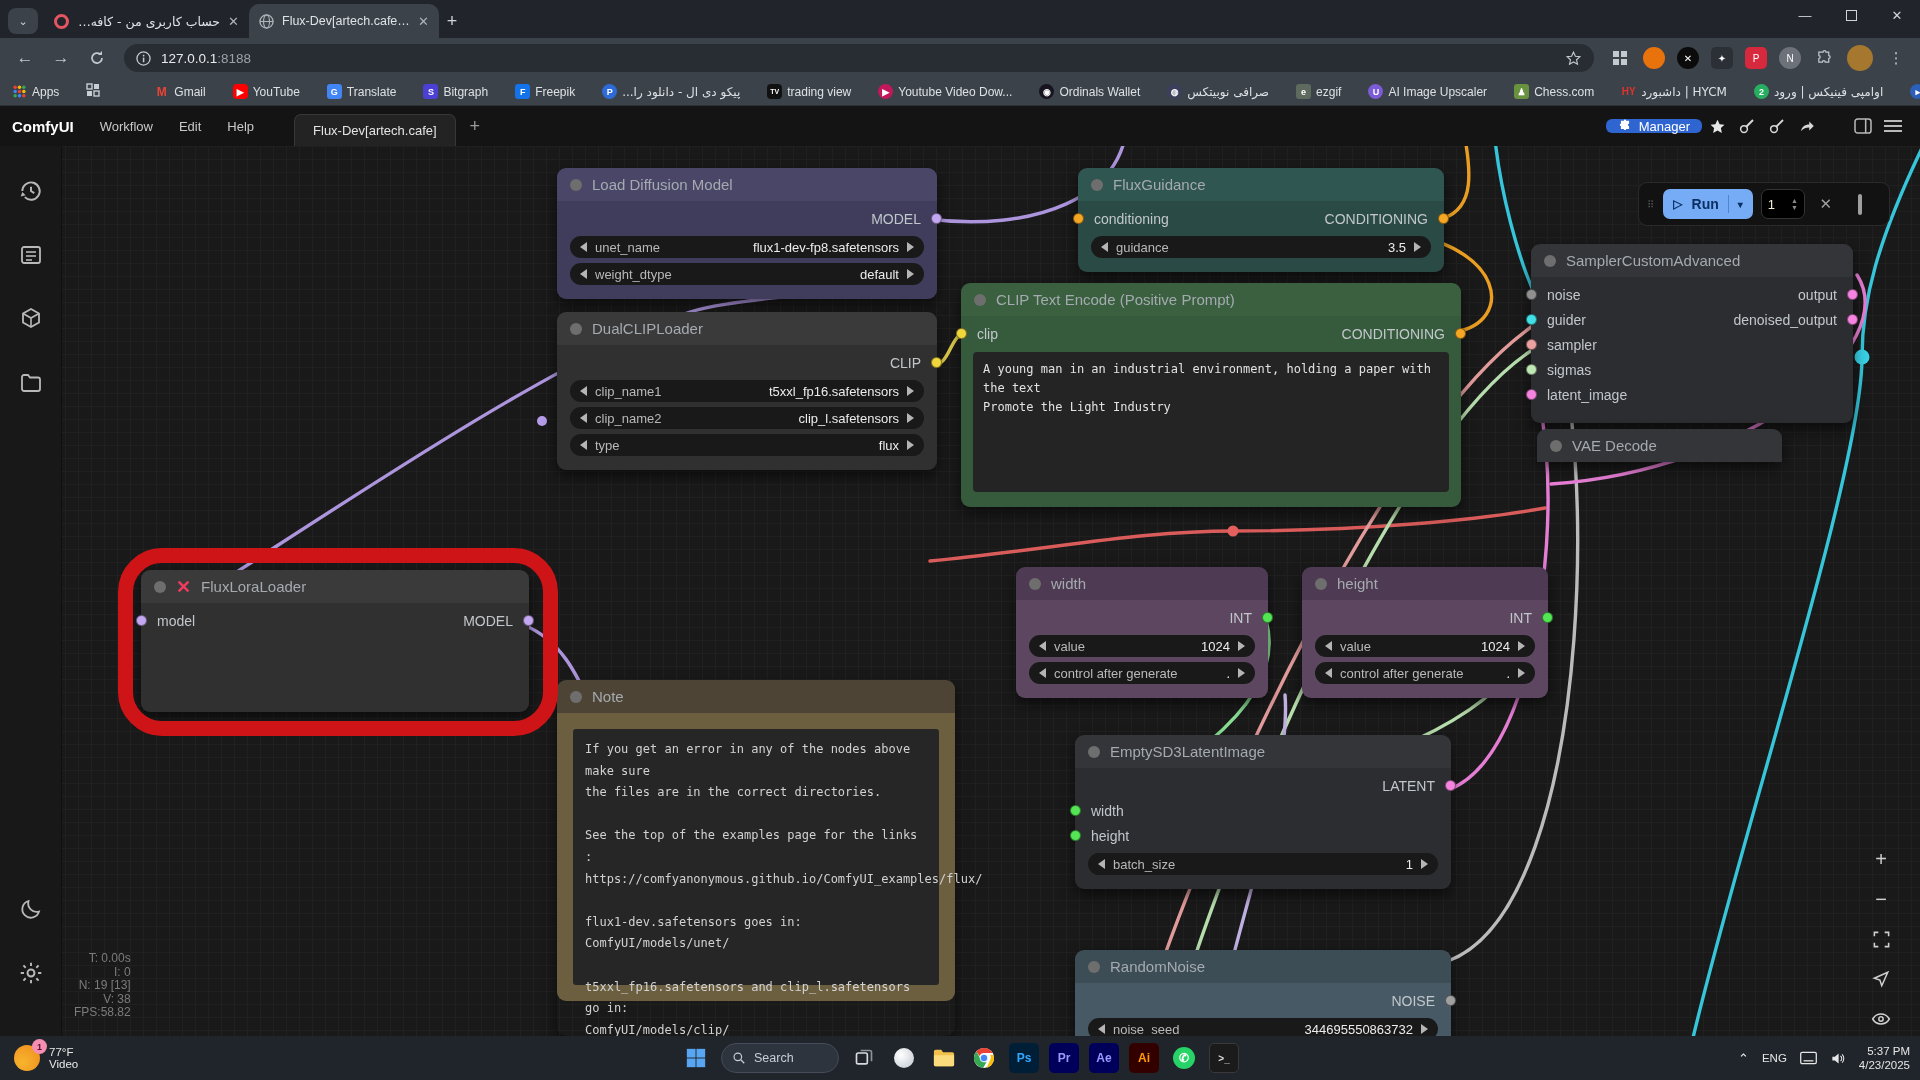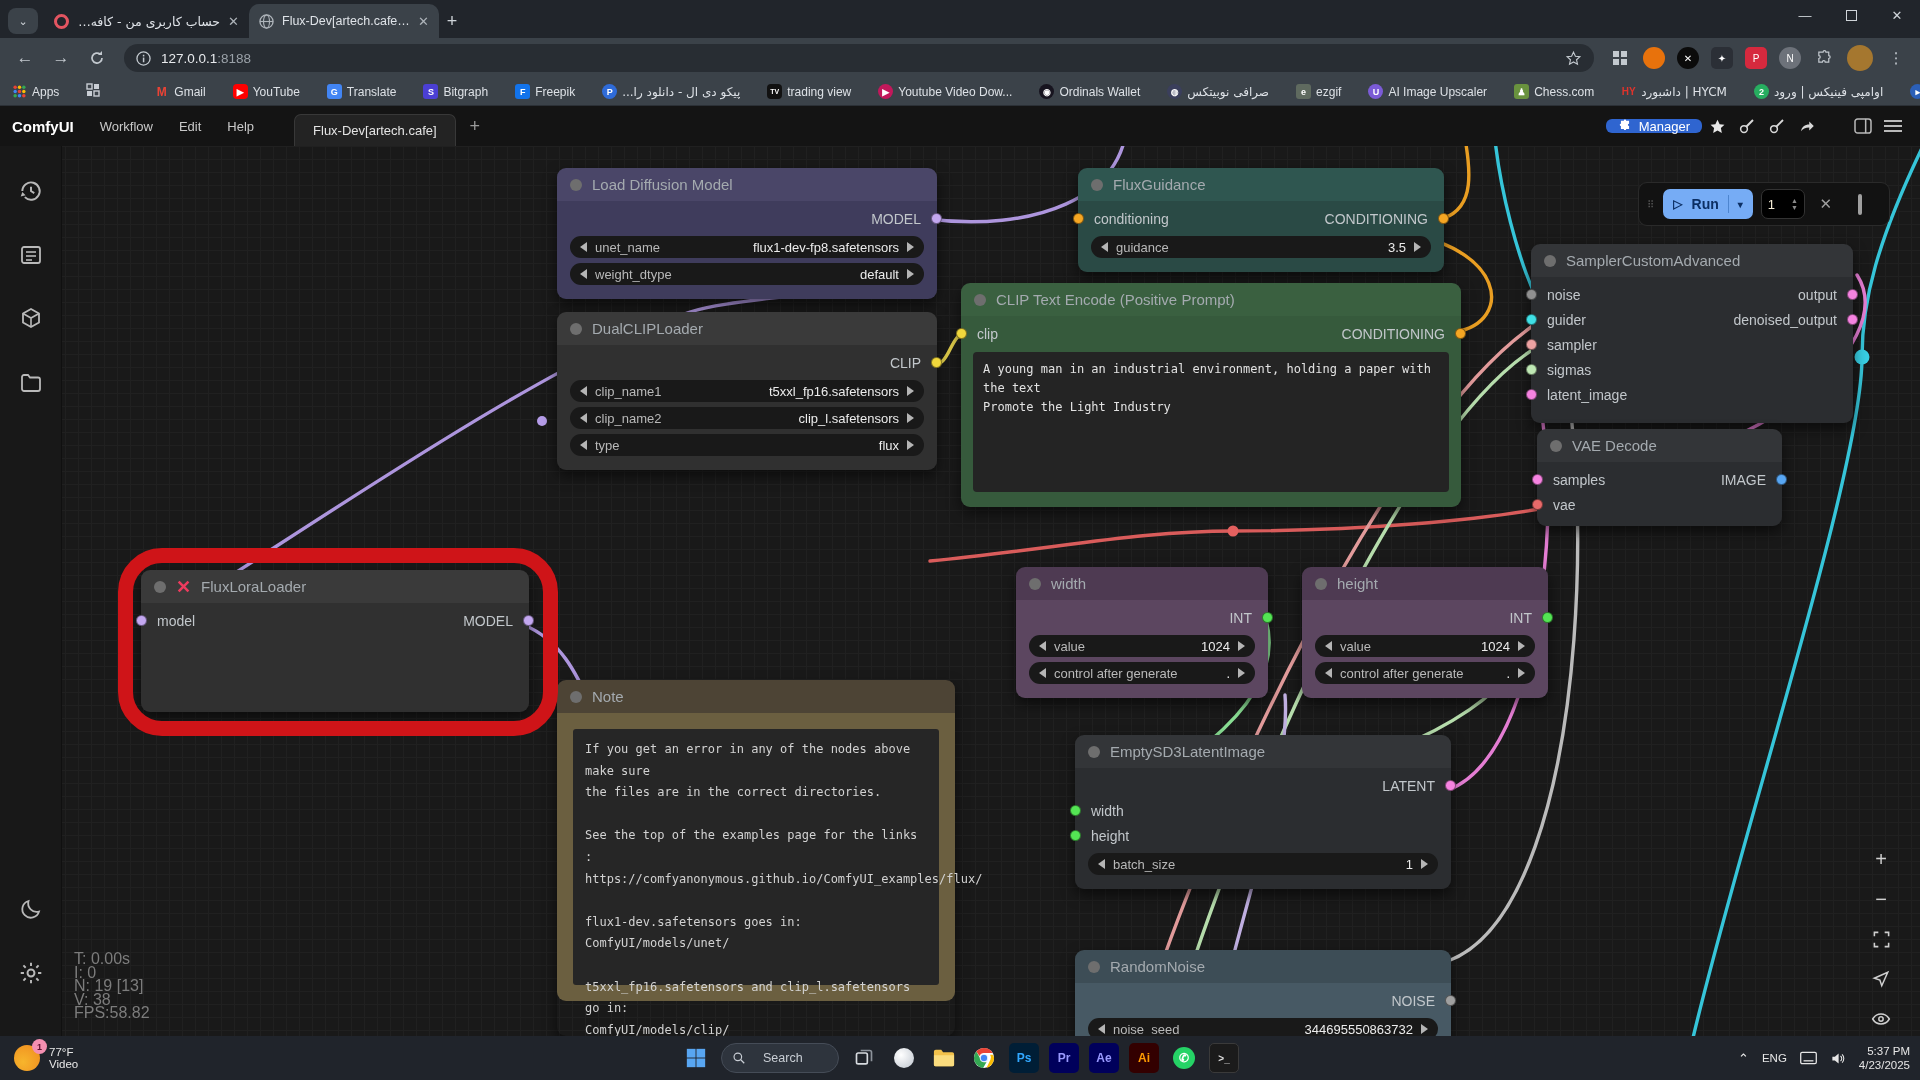--- a/index.html
+++ b/index.html
@@ -37,21 +37,21 @@
   .cicon{width:30px;height:26px;display:flex;align-items:center;justify-content:center;color:#d9d9d9;}
 
   
   #canvas{position:absolute;top:146px;left:0;width:1920px;height:890px;overflow:hidden;background-color:#191919;
     background-image:linear-gradient(#202020 1px,transparent 1px),linear-gradient(90deg,#202020 1px,transparent 1px);
     background-size:13px 13px;}
   #wires{position:absolute;top:-146px;left:0;z-index:1;pointer-events:none;}
   #sidebar{position:absolute;left:0;top:0;width:62px;height:100%;background:#181818;border-right:1px solid #101010;z-index:8;display:flex;flex-direction:column;align-items:center;padding:22px 0;}
   .sbi{width:40px;height:46px;display:flex;align-items:center;justify-content:center;color:#b9b9b9;margin-bottom:18px;}
   .sb-bottom{margin-top:auto;display:flex;flex-direction:column;align-items:center;}
-  #stats{position:absolute;left:74px;top:806px;z-index:2;font-size:16px;color:#7c7c7c;line-height:13.5px;}
+  #stats{position:absolute;left:74px;top:806px;z-index:2;font-size:12px;color:#7c7c7c;line-height:13.5px;text-align:right;}
 
   
   .node{position:absolute;z-index:2;border-radius:9px;box-shadow:0 6px 14px rgba(0,0,0,.55);font-size:15px;}
   .nh{height:33px;display:flex;align-items:center;gap:10px;padding:0 13px;border-radius:9px 9px 0 0;color:#a4aaaf;}
   .nb{border-radius:0 0 9px 9px;padding:5px 0 9px;}
   .cdot{width:12px;height:12px;border-radius:50%;background:#6e6e6e;flex:none;}
   .srow{position:relative;display:flex;align-items:center;height:25px;padding:0 16px;color:#c2c7cb;font-size:14px;} .sr{margin-left:auto;}
   .pdot{position:absolute;width:11px;height:11px;border-radius:50%;top:7px;border:1px solid rgba(0,0,0,.45);}
   .pdot.l{left:-5px;} .pdot.r{right:-5px;}
   .wdg{height:22px;background:#191919;border-radius:11px;margin:5px 13px;display:flex;align-items:center;padding:0 10px;font-size:13px;color:#b9b9b9;gap:8px;}
@@ -77,21 +77,21 @@
   #cctrl{position:absolute;left:1868px;top:700px;z-index:9;display:flex;flex-direction:column;align-items:center;gap:14px;color:#cfcfcf;}
   .cc{width:26px;height:26px;display:flex;align-items:center;justify-content:center;font-size:20px;}
 
   
   #taskbar{position:absolute;left:0;top:1036px;width:1920px;height:44px;background:#20242b;z-index:40;display:flex;align-items:center;}
   #weather{position:absolute;left:14px;display:flex;align-items:center;gap:9px;color:#e8e8e8;font-size:11.5px;}
   .suncir{width:26px;height:26px;border-radius:50%;background:radial-gradient(circle at 35% 65%,#f7b52c,#ef8a1f);position:relative;}
   .sunbadge{position:absolute;top:-6px;right:-7px;background:#f48fb1;color:#5d1030;font-size:9px;width:15px;height:15px;border-radius:50%;display:flex;align-items:center;justify-content:center;font-weight:bold;}
   #tbcenter{margin:0 auto;display:flex;align-items:center;gap:10px;}
   .tbi{width:30px;height:30px;border-radius:5px;display:flex;align-items:center;justify-content:center;font-size:12px;font-weight:bold;}
-  .searchpill{height:30px;width:118px;background:#2e343d;border:1px solid #454c57;border-radius:15px;display:flex;align-items:center;gap:17px;padding:0 10px;color:#c9ced5;font-size:12.5px;}
+  .searchpill{height:30px;width:118px;background:#2e343d;border:1px solid #454c57;border-radius:15px;display:flex;align-items:center;gap:8px;padding:0 10px;color:#c9ced5;font-size:12.5px;}
   #tray{position:absolute;right:10px;display:flex;align-items:center;gap:13px;color:#e6e6e6;font-size:11.5px;}
   #clock{text-align:right;line-height:14px;font-size:11.5px;}
 </style>
 </head>
 <body>
 
 <div id="tabstrip">
   <div class="chev-box">⌄</div>
   <div class="tab inactive">
     <span style="width:15px;height:15px;border-radius:50%;border:3px solid #e35561;flex:none;"></span>
@@ -603,32 +603,20 @@
           <span>latent_image</span>
         </div>
     </div>
   </div>
 
   <div class="node" style="left:1537px;top:283px;width:245px;">
     <div class="nh" style="background:#333538;">
         <span class="cdot"></span>
         <span>VAE Decode</span>
       </div>
-    <div class="nb" style="background:#2b2d30;">
-      <div class="srow">
-          <span class="pdot l" style="background:#f583e0"></span>
-          <span>samples</span>
-          <span class="sr">IMAGE</span>
-          <span class="pdot r" style="background:#58a6f2"></span>
-        </div>
-      <div class="srow">
-          <span class="pdot l" style="background:#e96a6a"></span>
-          <span>vae</span>
-        </div>
-    </div>
   </div>
 
   <div id="ring"></div>
 
   <div id="runpanel">
     <div class="draggrip">⠿</div>
     <div class="runbtn">
       <span style="font-size:12px;">▷</span>
       <span>Run</span>
       <span style="border-left:1px solid #4d85cf;height:18px;"></span>

